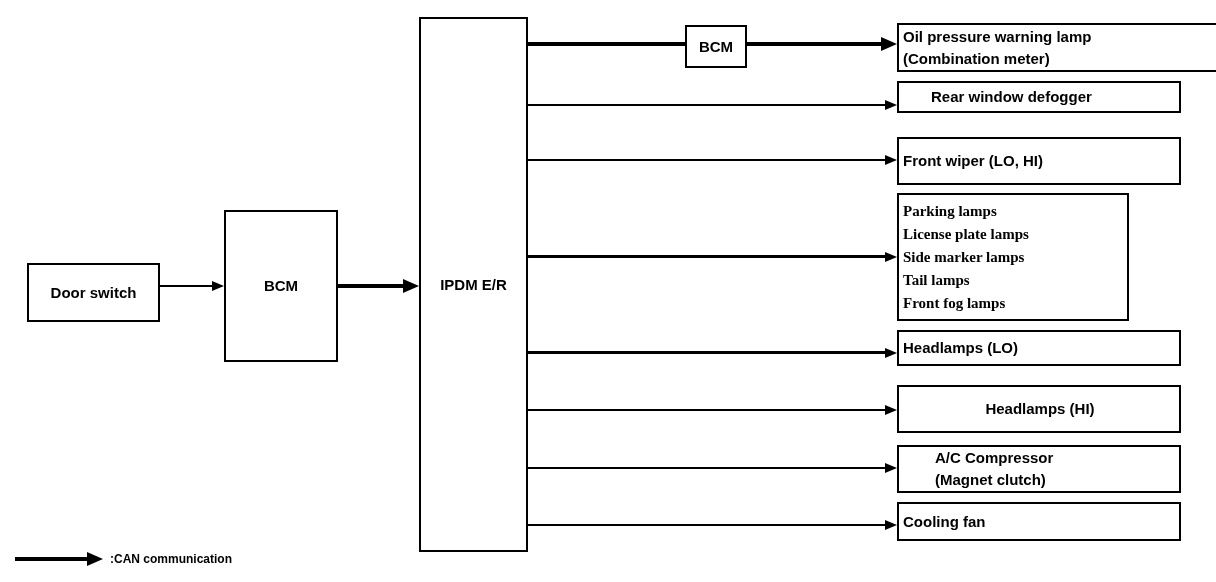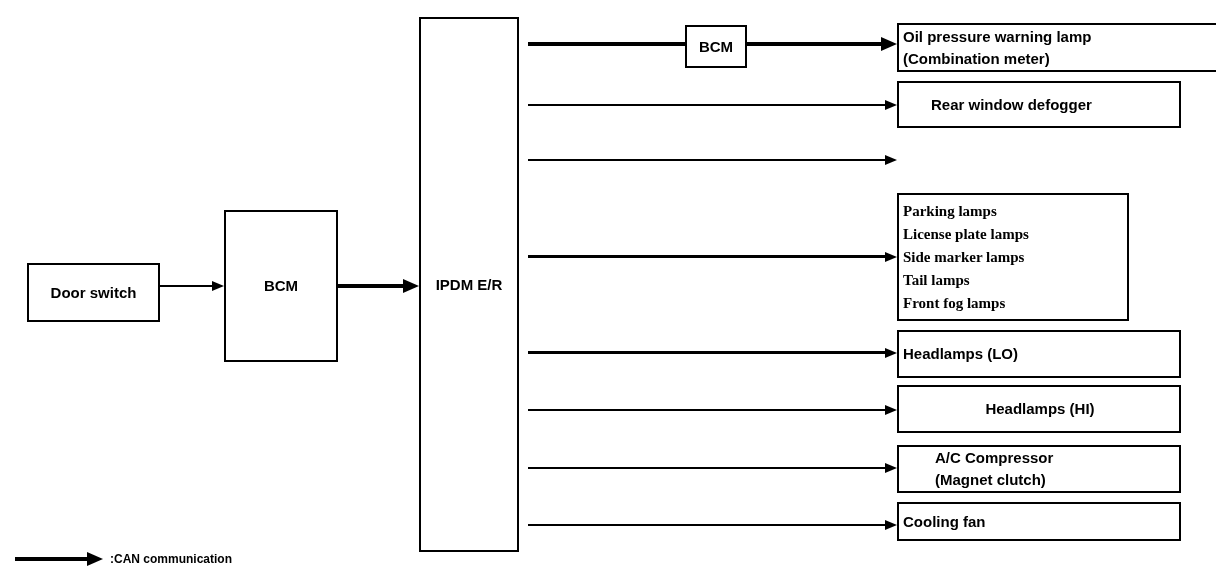--- a/index.html
+++ b/index.html
@@ -76,47 +76,50 @@
 <div class="canvas">
 
   <div class="box center" style="left:27px; top:263px; width:133px; height:59px;">
     <span>Door switch</span>
   </div>
 
   <div class="box center" style="left:224px; top:210px; width:114px; height:152px;">
     <span>BCM</span>
   </div>
 
-  <div class="box center" style="left:419px; top:17px; width:100px; height:535px;">
+  <div class="box center" style="left:419px; top:17px; width:109px; height:535px;">
     <span>IPDM E/R</span>
   </div>
 
   <div class="box center" style="left:685px; top:25px; width:62px; height:43px;">
     <span>BCM</span>
   </div>
 
   <div class="box left" style="left:897px; top:23px; width:336px; height:49px;">
     <span>Oil pressure warning lamp
 (Combination meter)</span>
   </div>
 
-  <div class="box left" style="left:897px; top:81px; width:284px; height:47px;padding-left:32px;">
+  <div class="box left" style="left:897px; top:81px; width:284px; height:32px;padding-left:32px;">
     <span>Rear window defogger</span>
   </div>
 
+  <div class="box left" style="left:897px; top:137px; width:284px; height:48px;">
+    <span>Front wiper (LO, HI)</span>
+  </div>
 
   <div class="box left tall" style="left:897px; top:193px; width:232px; height:128px;font-family:Liberation Serif, serif;">
     <span>Parking lamps
 License plate lamps
 Side marker lamps
 Tail lamps
 Front fog lamps</span>
   </div>
 
-  <div class="box left" style="left:897px; top:330px; width:284px; height:48px;">
+  <div class="box left" style="left:897px; top:330px; width:284px; height:36px;">
     <span>Headlamps (LO)</span>
   </div>
 
   <div class="box left" style="left:897px; top:385px; width:284px; height:48px;justify-content:center;">
     <span>Headlamps (HI)</span>
   </div>
 
   <div class="box left" style="left:897px; top:445px; width:284px; height:48px;padding-left:36px;">
     <span>A/C Compressor
 (Magnet clutch)</span>

